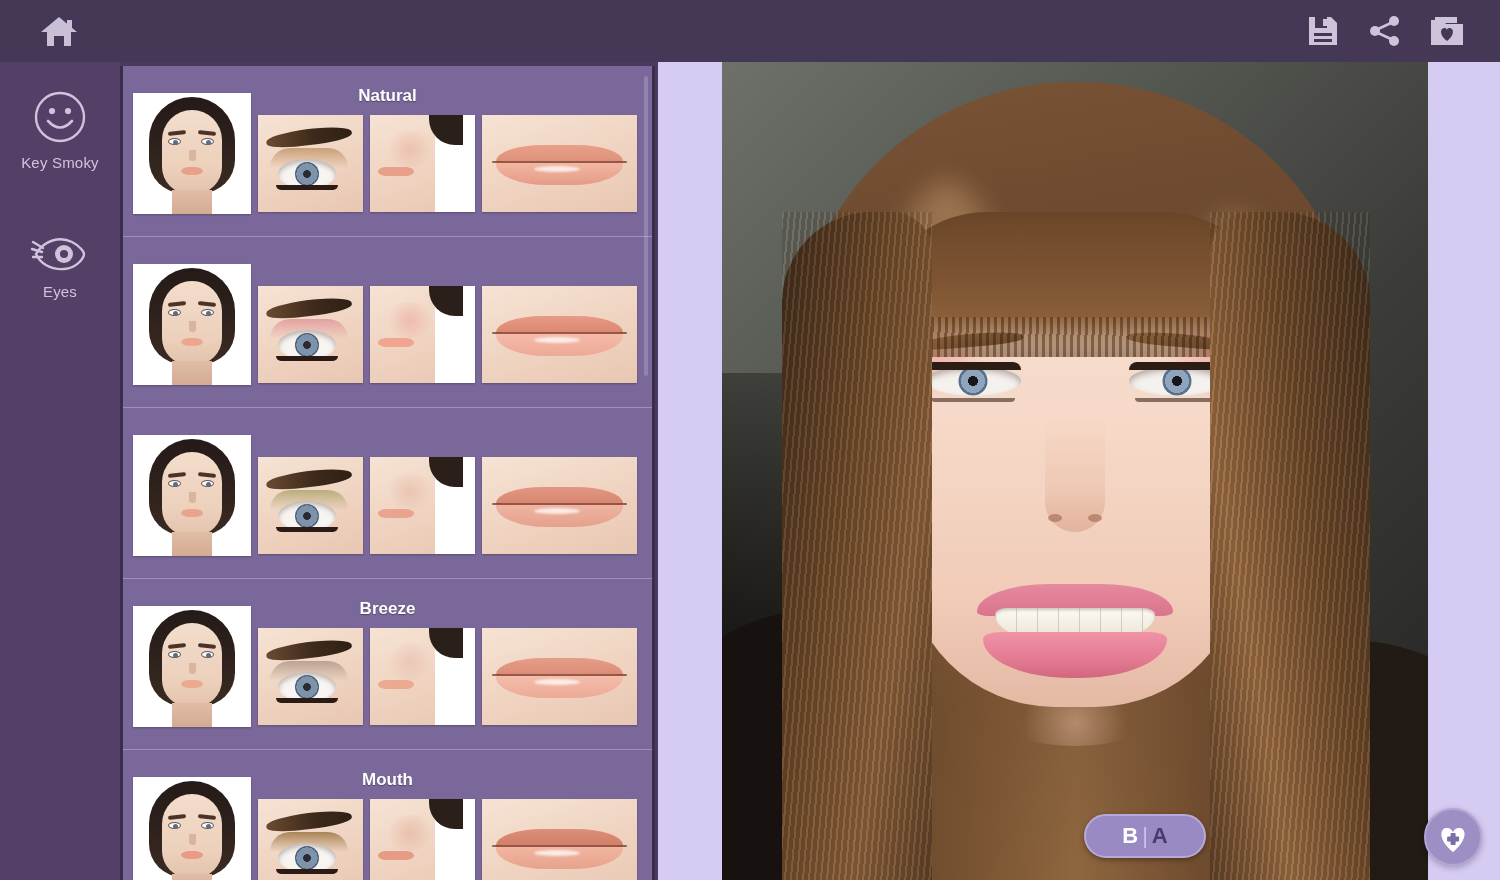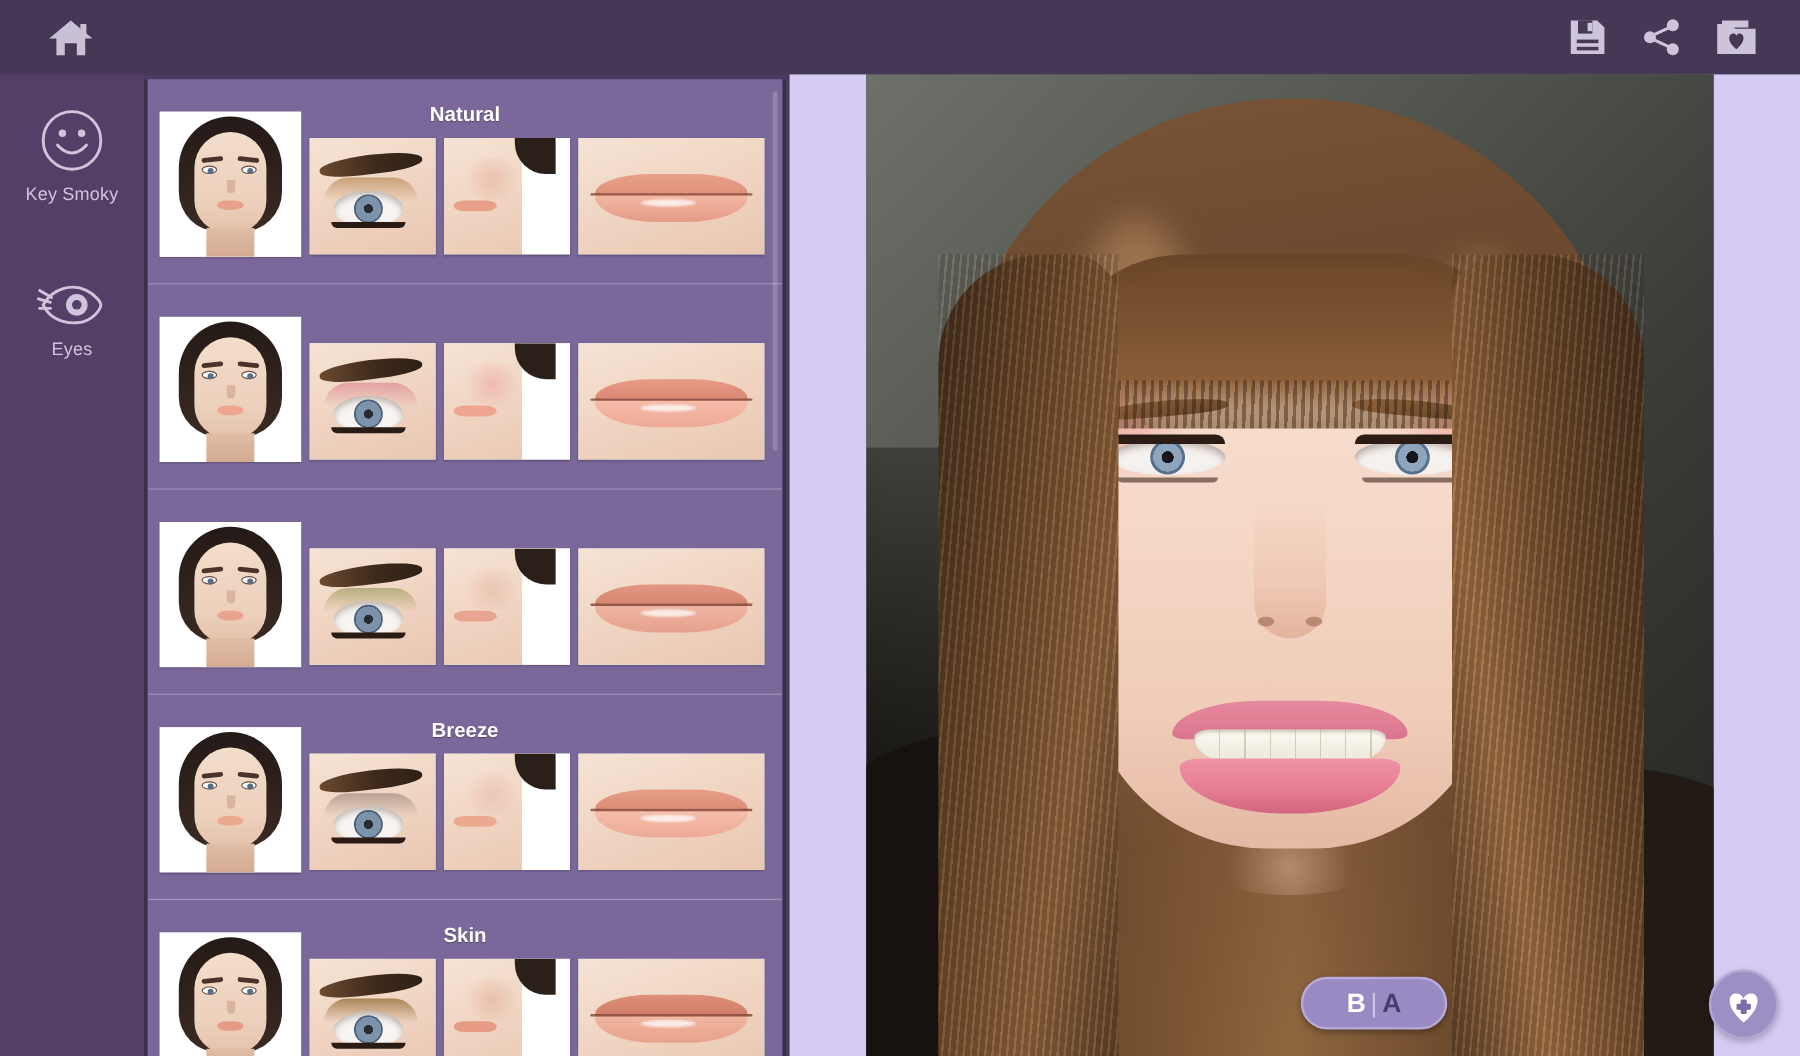--- a/index.html
+++ b/index.html
@@ -491,21 +491,21 @@
           <span class="art skinbg"></span>
           <span class="lp-top" style="background:linear-gradient(180deg,#e69d86,#da8a74)"></span>
           <span class="lp-bot" style="background:linear-gradient(180deg,#f5bfac,#ecaa96)"></span>
           <span class="lp-line"></span>
             <span class="lp-shine"></span>
         </div>
       </div>
     </div>
 
     <div class="style-row">
-      <div class="srow-title">Skin</div>
+      <div class="srow-title">Mouth</div>
       <div class="thumbs">
         <div class="thumb t-face">
           <span class="art ff-bg"></span>
             <span class="ff-hair"></span>
             <span class="ff-skin"></span>
           <span class="ff-brow l"></span>
             <span class="ff-brow r"></span>
           <span class="ff-eye l">
               <i></i>
             </span>

